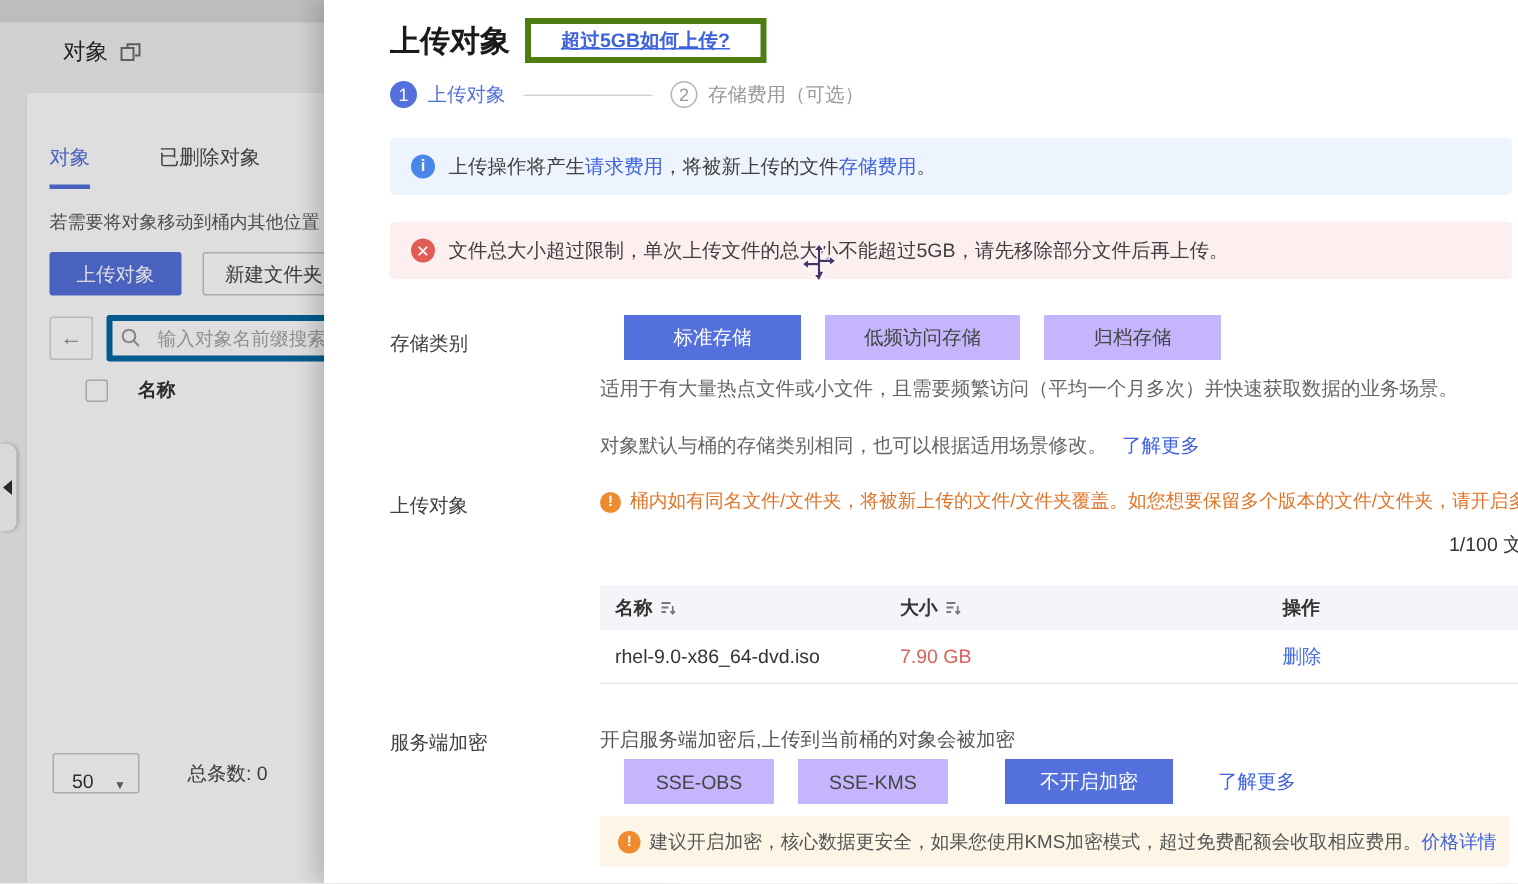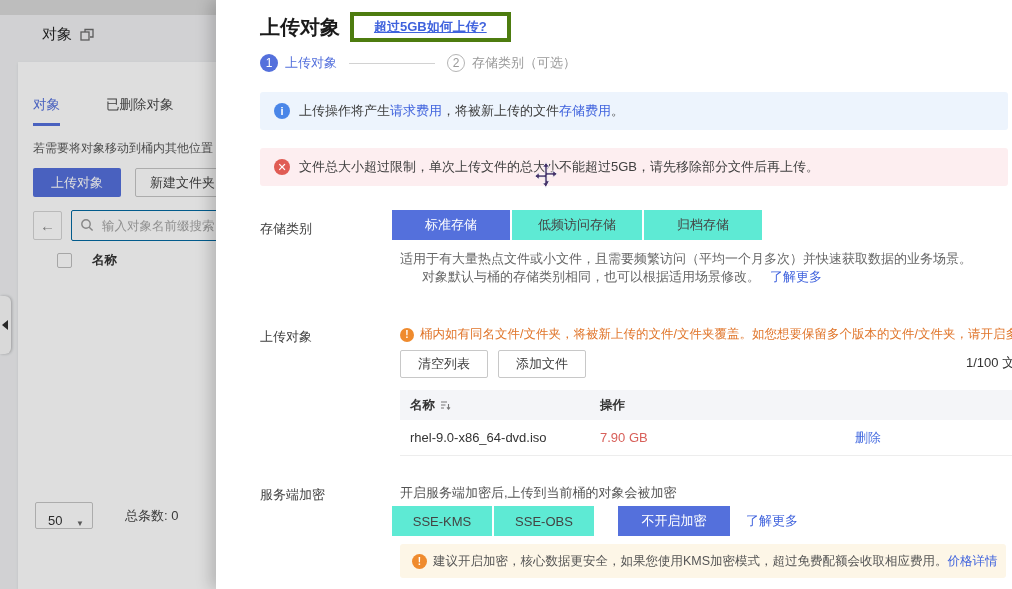--- a/index.html
+++ b/index.html
@@ -18,21 +18,21 @@
   .card-tab { padding-bottom:9px; cursor:pointer; white-space:nowrap; }
   .card-tab.active { color:#5470dc; border-bottom:3px solid #5470dc; }
   .card-hint { position:absolute; left:15px; top:78px; font-size:12px; color:#595959; white-space:nowrap; overflow:hidden; width:400px; }
   .card-btns { position:absolute; left:15px; top:106px; display:flex; gap:14px; }
   .btn-primary { height:29px; padding:0 18px; background:#5470dc; color:#fff; border:none; border-radius:2px; font-size:13px; font-family:inherit; }
   .btn-plain { height:29px; padding:0 14px; background:#fff; color:#444; border:1px solid #c6c6c6; border-radius:2px; font-size:13px; font-family:inherit; white-space:nowrap; }
   .search-row { position:absolute; left:15px; top:148px; display:flex; gap:9px; align-items:center; }
   .back-box { width:29px; height:29px; border:1px solid #d5d5d5; border-radius:2px; background:#fff; color:#8a8a8a; font-size:15px; display:flex; align-items:center; justify-content:center; }
   .search-wrap { position:relative; }
   .search-wrap svg { position:absolute; left:9px; top:8px; }
-  .search-input { width:172px; height:31px; border:1px solid #0369a1; border-radius:2px; padding:0 6px 0 30px; font-size:12.5px; font-family:inherit; color:#333; background:#fff; }
+  .search-input { width:172px; height:31px; border:4px solid #0369a1; border-radius:2px; padding:0 6px 0 30px; font-size:12.5px; font-family:inherit; color:#333; background:#fff; }
   .search-input::placeholder { color:#a6a6a6; }
   .name-row { position:absolute; left:39px; top:190px; display:flex; align-items:center; gap:20px; }
   .checkbox { width:15px; height:15px; border:1px solid #bfbfbf; border-radius:2px; background:#fff; }
   .name-header { font-size:12.5px; font-weight:bold; color:#333; }
   .pagination { position:absolute; left:17px; top:440px; display:flex; align-items:center; }
   .page-size { width:58px; height:27px; border:1px solid #c6c6c6; border-radius:2px; background:#fff; display:flex; align-items:flex-end; justify-content:space-between; padding:0 8px 0 12px; font-size:13px; color:#333; }
   .caret { font-size:8px; color:#666; }
   .total { margin-left:32px; font-size:13px; color:#444; }
   .prev { margin-left:54px; color:#999; font-size:13px; }
   .page-cur { margin-left:14px; width:30px; height:27px; background:#5470dc; border-radius:2px; }
@@ -55,22 +55,22 @@
   .step-line { width:86px; height:1px; background:#d2d2d2; margin:0 12px; }
   .banner { position:absolute; left:44px; width:748px; height:38px; border-radius:3px; display:flex; align-items:center; padding-left:14px; font-size:13px; color:#404040; }
   .banner .circ { width:16px; height:16px; border-radius:50%; color:#fff; font-size:11px; font-weight:bold; display:flex; align-items:center; justify-content:center; margin-right:9px; flex:0 0 16px; }
   .b-info { top:92px; background:#edf4fd; }
   .b-info .circ { background:#4a86e8; }
   .b-error { top:148px; background:#fdeef0; }
   .b-error .circ { background:#e05c54; }
   .t-link { color:#3f62dd; }
   .move-icon { position:absolute; left:317px; top:162px; z-index:12; }
   .form-label { position:absolute; left:44px; font-size:13px; color:#404040; }
-  .seg-group { position:absolute; left:176px; display:flex; gap:2px;justify-content:flex-end; }
-  .seg { height:30px; background:#5eead4; border:none; color:#444; font-size:13px; font-family:inherit; }
+  .seg-group { position:absolute; left:200px; display:flex; gap:16px;justify-content:flex-end; }
+  .seg { height:30px; background:#c4b5fd; border:none; color:#444; font-size:13px; font-family:inherit; }
   .seg.sel { background:#5470dc; color:#fff; }
   .w118 { width:118px; } .w130 { width:130px; } .w100 { width:100px; } .w112 { width:112px;margin-left:22px; }
   .desc { position:absolute; left:184px; font-size:13px; color:#666; white-space:nowrap; }
   .learn { color:#3f62dd; margin-left:10px; }
   .warn-text { position:absolute; left:184px; top:326px; width:612px; font-size:12.5px; color:#e0752a; white-space:nowrap; overflow:hidden; display:flex; align-items:center; }
   .warn-circ { width:14px; height:14px; border-radius:50%; background:#ef8b2e; color:#fff; font-size:10px; font-weight:bold; display:flex; align-items:center; justify-content:center; margin-right:6px; flex:0 0 14px; }
   .file-btns { position:absolute; left:184px; top:350px; display:flex; gap:10px; }
   .file-btn { width:88px; height:28px; background:#fff; border:1px solid #c8c8c8; border-radius:2px; font-size:13px; font-family:inherit; color:#404040; }
   .stats { position:absolute; left:750px; top:354px; white-space:nowrap; font-size:13px; color:#333; }
   .ftable { position:absolute; left:184px; top:390px; width:612px; font-size:13px; }
@@ -161,21 +161,21 @@
     <span class="help-box">
       <a class="help-link">超过5GB如何上传?</a>
     </span>
   </div>
 
   <div class="d-steps">
     <span class="step-circle on">1</span>
     <span class="step-label-on">上传对象</span>
     <span class="step-line"></span>
     <span class="step-circle off">2</span>
-    <span class="step-label-off">存储类别（可选）</span>
+    <span class="step-label-off">存储费用（可选）</span>
   </div>
 
   <div class="banner b-info">
     <span class="circ">i</span>
     <span>
       <span>上传操作将产生</span><a class="t-link">请求费用</a><span>，将被新上传的文件</span><a class="t-link">存储费用</a><span>。</span>
     </span>
   </div>
 
   <div class="banner b-error">
@@ -189,63 +189,66 @@
       </svg>
   </span>
 
   <span class="form-label" style="top:220px;">存储类别</span>
   <div class="seg-group" style="top:210px;">
     <button class="seg sel w118">标准存储</button>
     <button class="seg w130">低频访问存储</button>
     <button class="seg w118">归档存储</button>
   </div>
   <div class="desc" style="top:250px;">适用于有大量热点文件或小文件，且需要频繁访问（平均一个月多次）并快速获取数据的业务场景。</div>
-  <div class="desc" style="top:268px;margin-left:22px;">
+  <div class="desc" style="top:288px;">
     <span>对象默认与桶的存储类别相同，也可以根据适用场景修改。</span><a class="learn">了解更多</a>
   </div>
 
   <span class="form-label" style="top:328px;">上传对象</span>
   <div class="warn-text">
     <span class="warn-circ">!</span>
     <span>桶内如有同名文件/文件夹，将被新上传的文件/文件夹覆盖。如您想要保留多个版本的文件/文件夹，请开启多版本控制</span>
-  </div>
-  <div class="file-btns">
-    <button class="file-btn">清空列表</button>
-    <button class="file-btn">添加文件</button>
   </div>
   <div class="stats">
     <span>1/100 文件</span>
     
   </div>
 
   <div class="ftable">
     <div class="frow fhead">
       <div class="cell-h">
         <span>名称</span>
         <svg width="11" height="11" viewBox="0 0 11 11">
             <path d="M1 2h6M1 5h4.5M1 8h3" stroke="#777" stroke-width="1.2"></path>
             <path d="M8.5 4v5M7 7.4l1.5 1.8L10 7.4" fill="none" stroke="#777" stroke-width="1.1"></path>
           </svg>
       </div>
       <div class="cell-h">
+        <span>大小</span>
+        <svg width="11" height="11" viewBox="0 0 11 11">
+            <path d="M1 2h6M1 5h4.5M1 8h3" stroke="#777" stroke-width="1.2"></path>
+            <path d="M8.5 4v5M7 7.4l1.5 1.8L10 7.4" fill="none" stroke="#777" stroke-width="1.1"></path>
+          </svg>
+      </div>
+      <div class="cell-h">
         <span>操作</span>
       </div>
     </div>
     <div class="frow fbody">
       <span>rhel-9.0-x86_64-dvd.iso</span>
       <span class="size-red">7.90 GB</span>
       <a class="del-link">删除</a>
     </div>
   </div>
 
   <span class="form-label" style="top:486px;">服务端加密</span>
   <div class="enc-desc">开启服务端加密后,上传到当前桶的对象会被加密</div>
   <div class="seg-group enc-tabs">
+    <button class="seg w100">SSE-OBS</button>
     <button class="seg w100">SSE-KMS</button>
-    <button class="seg w100">SSE-OBS</button>
     <button class="seg sel w112">不开启加密</button>
     <a class="learn enc-learn">了解更多</a>
   </div>
   <div class="notice">
     <span class="warn-circ">!</span>
     <span>建议开启加密，核心数据更安全，如果您使用KMS加密模式，超过免费配额会收取相应费用。</span>
     <a class="price">价格详情</a>
   </div>
 </div>
 

